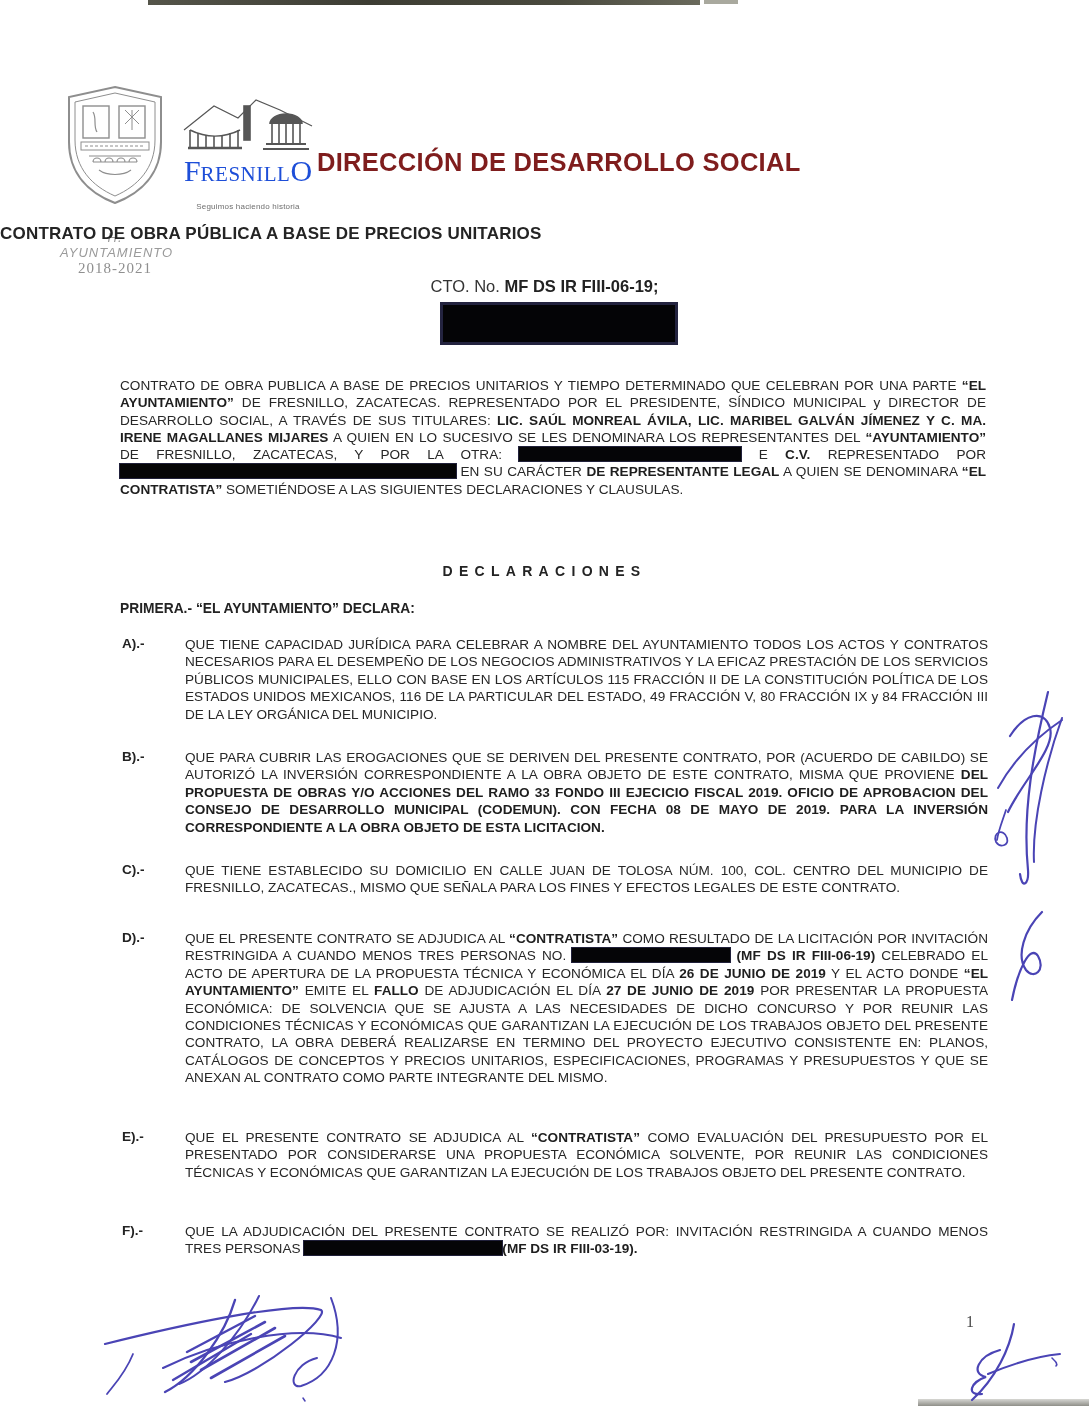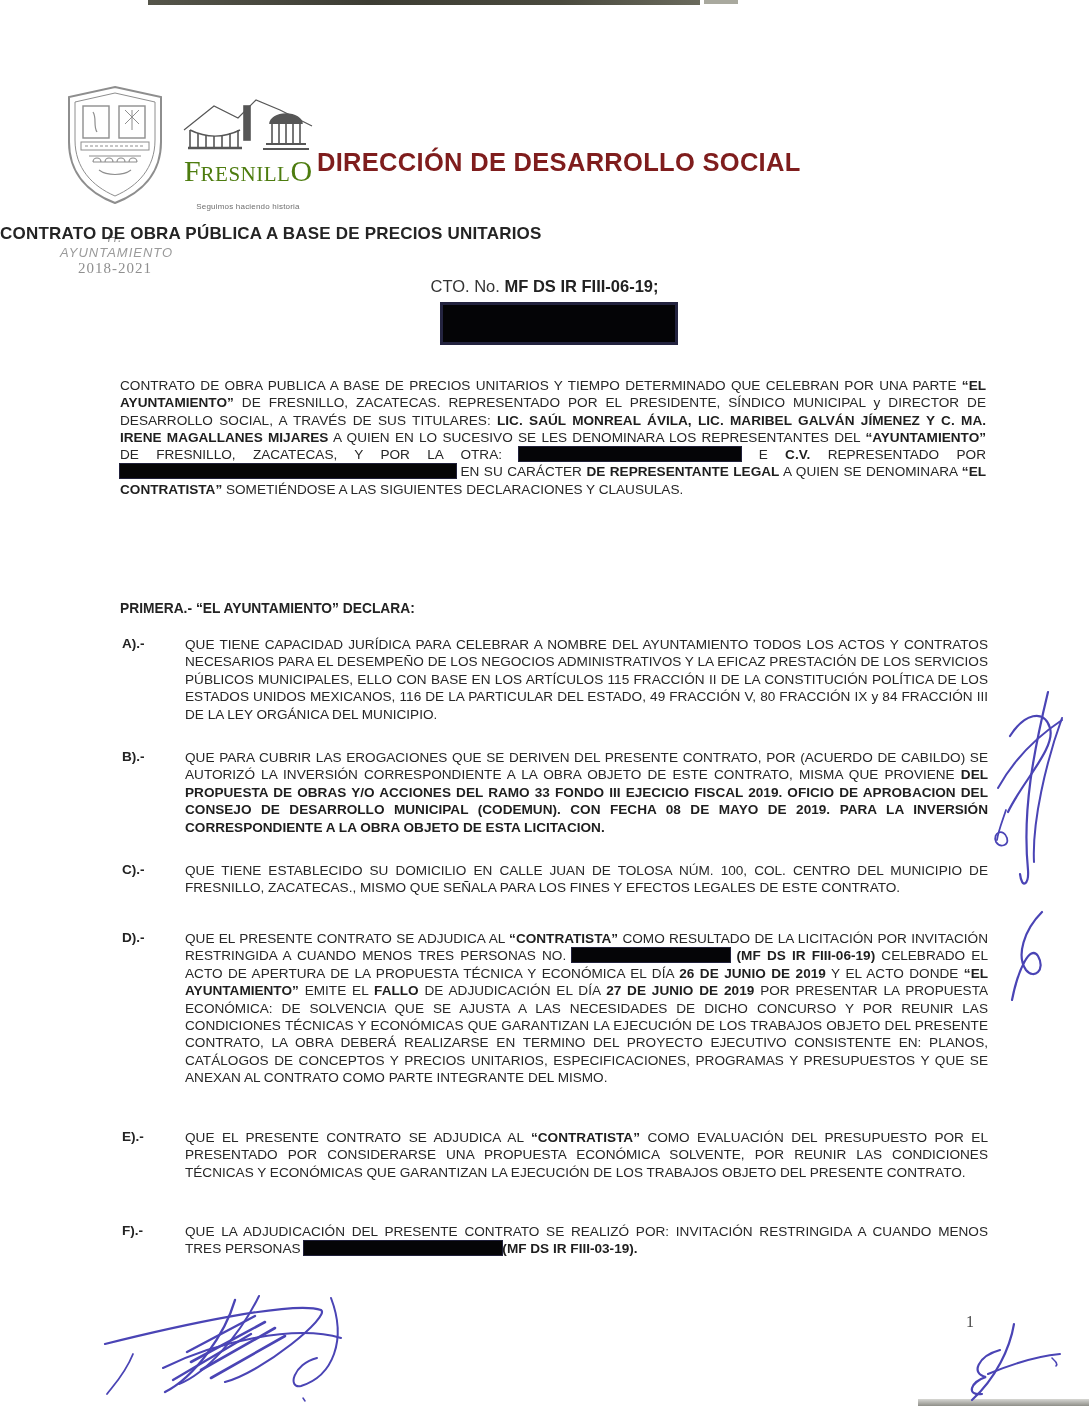--- a/index.html
+++ b/index.html
@@ -11,21 +11,21 @@
   .scan-strip-top{position:absolute;left:148px;top:0;width:552px;height:5px;
     background:linear-gradient(90deg,#55554a,#3d3d33 40%,#4a4a3e 75%,#6a6a5c);}
   .scan-strip-top2{position:absolute;left:704px;top:0;width:34px;height:4px;background:#a9a99e;}
   .scan-strip-bottom{position:absolute;left:918px;top:1399px;width:171px;height:7px;
     background:linear-gradient(180deg,#d7d7d3,#8f8f89);}
   
   .crest{position:absolute;left:60px;top:84px;width:110px;text-align:center;color:#8c8c8c;}
   .crest-caption1{font-size:13px;letter-spacing:1px;color:#9a9a9a;margin-top:20px;font-style:italic;}
   .crest-caption2{font-family:"Liberation Serif",serif;font-size:15px;color:#8f8f8f;letter-spacing:1px;}
   .fres-logo{position:absolute;left:180px;top:96px;width:136px;text-align:center;color:#4c4c4c;}
-  .fres-name{font-family:"Liberation Serif",serif;color:#4d7c0f;line-height:1;margin-top:-2px;white-space:nowrap;}
+  .fres-name{font-family:"Liberation Serif",serif;color:#1d4ed8;line-height:1;margin-top:-2px;white-space:nowrap;}
   .fres-name .cap{font-size:30px;}
   .fres-name .mid{font-size:21px;letter-spacing:.5px;}
   .fres-tag{font-size:8px;color:#6e6e6e;margin-top:16px;letter-spacing:.2px;}
   .org-block{position:absolute;left:317px;top:140px;white-space:nowrap;}
   .org-line1{font-size:27px;color:#3d3d3d;letter-spacing:.4px;}
   .org-line2{font-size:25.5px;color:#7f1d1d;font-weight:bold;letter-spacing:.3px;margin-top:8px;}
   .doc-title{position:absolute;left:0;top:224px;width:1089px;text-align:left;
     font-size:17px;font-weight:bold;color:#242424;letter-spacing:.2px;}
   .cto-line{position:absolute;left:0;top:277px;width:1089px;text-align:center;font-size:16.5px;color:#333;}
   .cto-line .b{font-weight:bold;color:#222;}
@@ -111,20 +111,21 @@
   </div>
 
   <div class="doc-title">CONTRATO DE OBRA PÚBLICA A BASE DE PRECIOS UNITARIOS</div>
 
   <div class="cto-line"><span>CTO. No. </span><span class="b">MF DS IR FIII-06-19;</span></div>
 
   <div class="redaction-block"></div>
 
   <div class="para intro"><span>CONTRATO DE OBRA PUBLICA A BASE DE PRECIOS UNITARIOS Y TIEMPO DETERMINADO QUE CELEBRAN POR UNA PARTE </span><span class="b">“EL AYUNTAMIENTO”</span><span> DE FRESNILLO, ZACATECAS. REPRESENTADO POR EL PRESIDENTE, SÍNDICO MUNICIPAL y DIRECTOR DE DESARROLLO SOCIAL,  A TRAVÉS DE SUS TITULARES: </span><span class="b">LIC. SAÚL MONREAL ÁVILA,  LIC. MARIBEL GALVÁN JÍMENEZ Y C. MA. IRENE MAGALLANES MIJARES</span><span> A QUIEN EN LO SUCESIVO SE LES DENOMINARA LOS REPRESENTANTES DEL </span><span class="b">“AYUNTAMIENTO”</span><span> DE FRESNILLO, ZACATECAS, Y POR LA OTRA: </span><span class="redact" style="width: 222px;"></span><span> E </span><span class="b">C.V.</span><span> REPRESENTADO POR </span><span class="redact" style="width: 336px;"></span><span> EN SU CARÁCTER </span><span class="b">DE REPRESENTANTE LEGAL</span><span> A   QUIEN SE DENOMINARA </span><span class="b">“EL CONTRATISTA”</span><span> SOMETIÉNDOSE A LAS   SIGUIENTES DECLARACIONES Y CLAUSULAS.</span></div>
 
+  <div class="decl-heading">DECLARACIONES</div>
   <div class="primera">PRIMERA.- “EL AYUNTAMIENTO” DECLARA:</div>
 
   <div class="item item-a">
     <div class="item-label">A).-</div>
     <div class="item-text"><span>QUE TIENE CAPACIDAD JURÍDICA PARA CELEBRAR A NOMBRE DEL AYUNTAMIENTO TODOS LOS ACTOS Y CONTRATOS NECESARIOS PARA EL DESEMPEÑO DE LOS NEGOCIOS ADMINISTRATIVOS Y LA EFICAZ PRESTACIÓN DE LOS SERVICIOS PÚBLICOS MUNICIPALES, ELLO CON BASE EN LOS ARTÍCULOS 115 FRACCIÓN II DE LA CONSTITUCIÓN POLÍTICA DE LOS ESTADOS UNIDOS MEXICANOS, 116 DE LA PARTICULAR DEL ESTADO, 49 FRACCIÓN V, 80 FRACCIÓN IX y 84 FRACCIÓN III DE LA LEY ORGÁNICA DEL MUNICIPIO.</span></div>
   </div>
   <div class="item item-b">
     <div class="item-label">B).-</div>
     <div class="item-text"><span>QUE PARA CUBRIR LAS EROGACIONES QUE SE DERIVEN DEL PRESENTE CONTRATO, POR (ACUERDO DE CABILDO) SE AUTORIZÓ LA INVERSIÓN CORRESPONDIENTE A LA OBRA OBJETO DE ESTE CONTRATO, MISMA QUE PROVIENE </span><span class="b">DEL PROPUESTA DE OBRAS Y/O ACCIONES DEL RAMO 33 FONDO III EJECICIO FISCAL 2019. OFICIO DE APROBACION DEL CONSEJO DE DESARROLLO MUNICIPAL (CODEMUN). CON FECHA 08 DE MAYO DE 2019. PARA LA INVERSIÓN CORRESPONDIENTE A LA OBRA OBJETO DE ESTA LICITACION.</span></div>
   </div>

